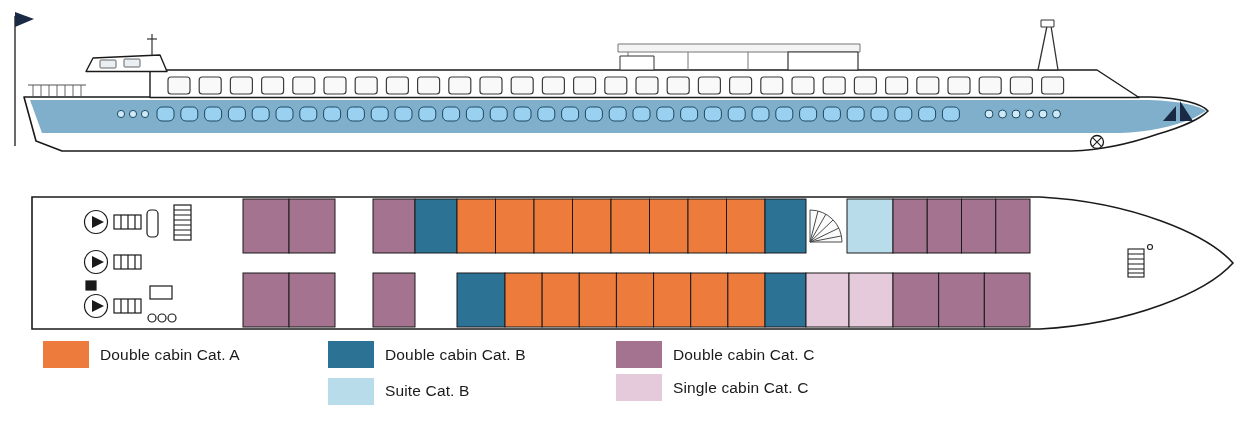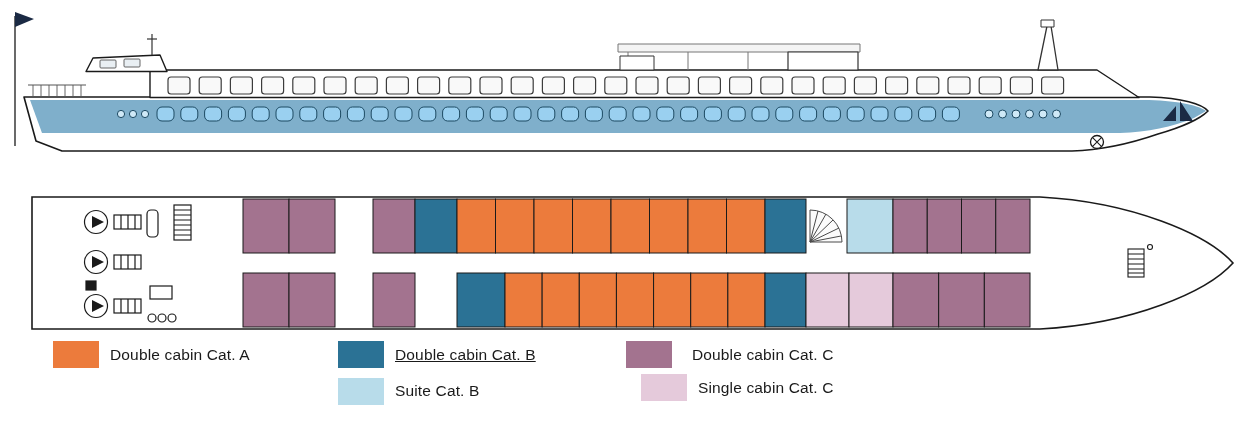--- a/index.html
+++ b/index.html
@@ -4,30 +4,30 @@
 <style>
   html,body{margin:0;padding:0;}
   body{
     width:1260px;height:428px;background:#ffffff;position:relative;overflow:hidden;
     font-family:"Liberation Sans", sans-serif;color:#1a1a1a;
   }
   .abs{position:absolute;left:0;}
   #profile-svg{top:0;}
   #deck-svg{top:190px;}
   .legend{
-    position:absolute;left:53px;top:341px;
+    position:absolute;left:43px;top:341px;
     display:grid;grid-template-columns:285px 288px auto;grid-auto-rows:27px;row-gap:6px;
     align-items:center;
   }
   .lg-item{display:flex;align-items:center;}
   .pos-a{grid-column:1;grid-row:1;}
-  .pos-b{grid-column:2;grid-row:1;text-decoration:underline;}
+  .pos-b{grid-column:2;grid-row:1;}
   .pos-c{grid-column:3;grid-row:1;justify-content:space-between;}
   .pos-sb{grid-column:2;grid-row:2;margin-top:7px;}
-  .pos-sc{grid-column:3;grid-row:2;margin-left:15px;}
+  .pos-sc{grid-column:3;grid-row:2;}
   .swatch{width:46px;height:27px;flex:0 0 46px;display:inline-block;}
   .lg-label{margin-left:11px;font-size:15.5px;letter-spacing:.15px;color:#1a1a1a;}
 </style>
 </head>
 <body>
 
 <svg id="profile-svg" class="abs" width="1260" height="186" viewBox="0 0 1260 186">
   <g stroke-linejoin="round">
 
     <line x1="15" y1="16" x2="15" y2="146" stroke="#2a2a2a" stroke-width="1.4"></line>

